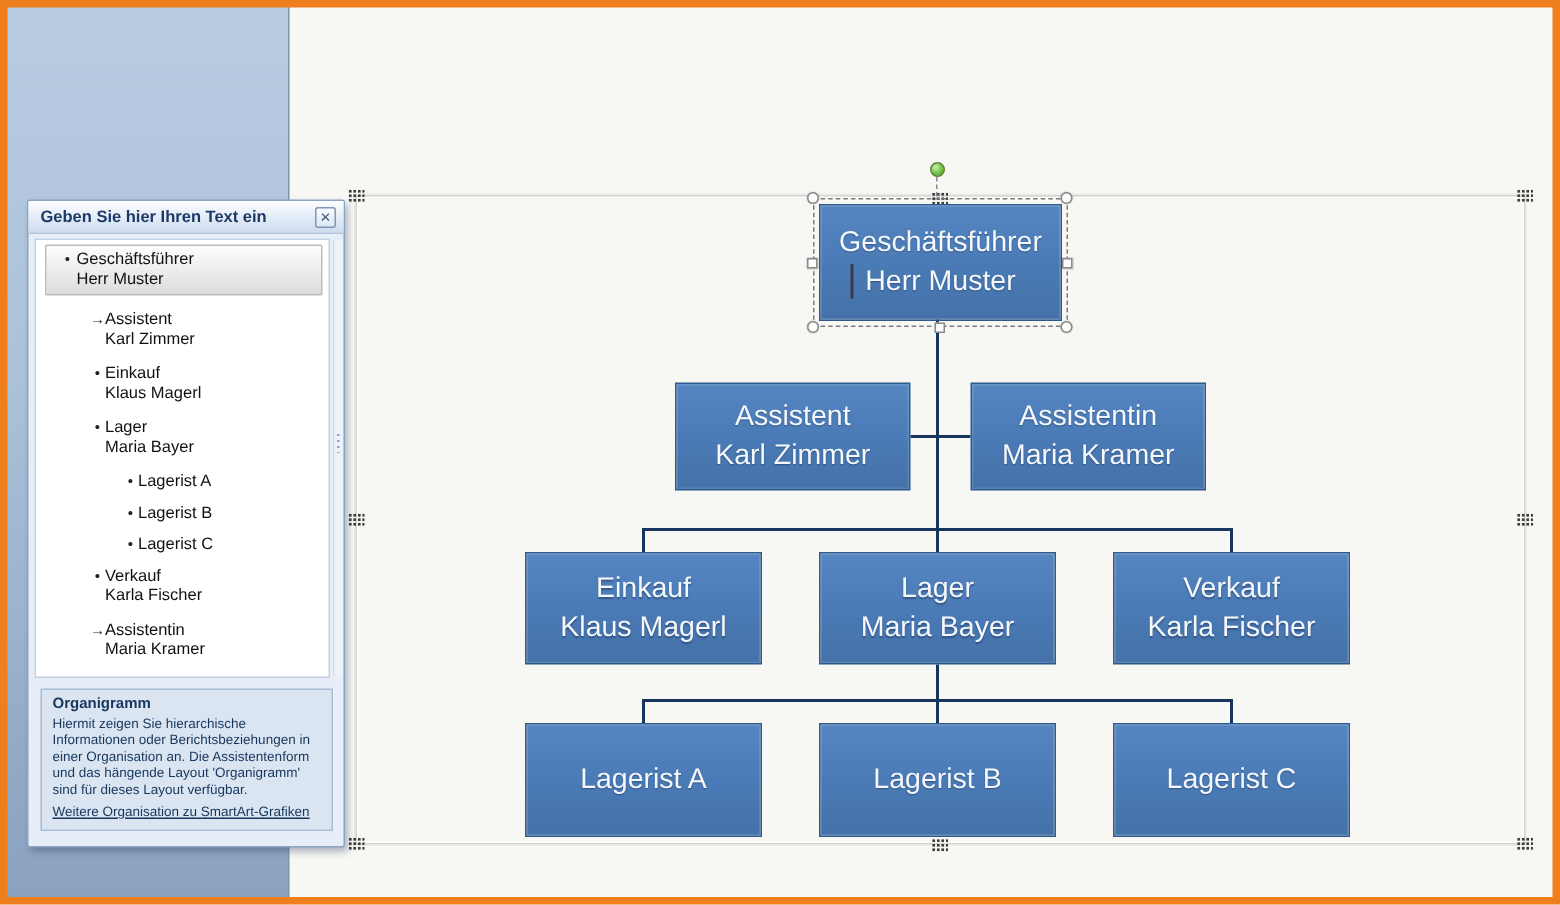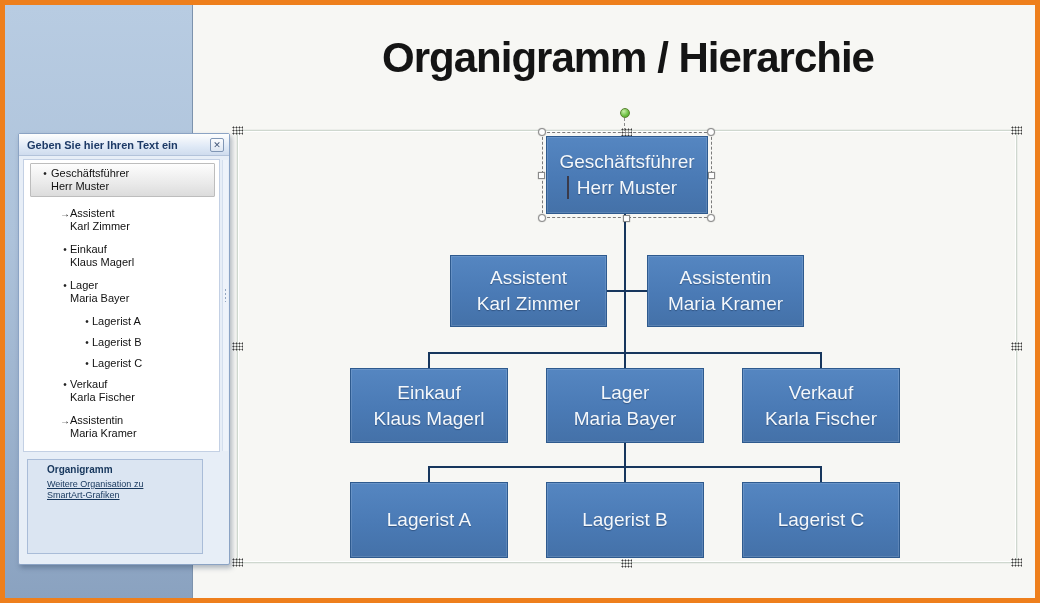--- a/index.html
+++ b/index.html
@@ -73,36 +73,35 @@
   .tp-item .bullet { width:10px; text-align:center; flex:none; font-size:10px; color:#222; }
   .tp-item .lines span { display:block; }
   .lvl1 { padding-left:14px; }
   .lvl2 { padding-left:36px; }
   .lvl3 { padding-left:58px; margin-bottom:8px; }
   .tp-item.selected { background:linear-gradient(180deg,#fdfdfd,#eaeaea 60%,#dcdcdc);
                       border:1px solid #bdbdbd; margin:0 4px 10px 6px; padding:3px 2px 3px 8px;
                       border-radius:1px; }
   .tp-item.selected .bullet { width:12px; }
 
-  .tpane-info { position:absolute; left:8px; top:325px; width:176px; height:95px;
-                background:#dbe5f2; border:1px solid #a9bcd8; padding:4px 19px; }
+  .tpane-info { position:absolute; left:8px; top:325px; width:195px; height:95px;
+                background:#dbe5f2; border:1px solid #a9bcd8; padding:4px 7px; }
   .info-title { font-size:10px; font-weight:bold; color:#16365c; margin-bottom:2px; }
   .info-body  { font-size:9px; line-height:11px; color:#16365c; }
   .info-link  { font-size:9px; line-height:11px; color:#16365c; text-decoration:underline;
                 margin-top:4px; display:block; }
 </style>
 </head>
 <body>
 
 <div id="root">
 
   <div class="app-strip"></div>
   <div class="slide"></div>
 
-  <div class="slide-title">Organigramm / Hierarchie</div>
 
   <div class="sa-frame"></div>
 
   <div class="dots" style="left:232px; top:126px;"></div>
   <div class="dots" style="left:621px; top:128px;"></div>
   <div class="dots" style="left:1011px; top:126px;"></div>
   <div class="dots" style="left:232px; top:342px;"></div>
   <div class="dots" style="left:1011px; top:342px;"></div>
   <div class="dots" style="left:232px; top:558px;"></div>
   <div class="dots" style="left:621px; top:559px;"></div>
@@ -235,17 +234,18 @@
           </span>
       </div>
     </div>
 
     <div class="tp-scroll">
         <span class="grip"></span>
       </div>
 
     <div class="tpane-info">
       <div class="info-title">Organigramm</div>
+      <div class="info-body">Hiermit zeigen Sie hierarchische Informationen oder Berichtsbeziehungen in einer Organisation an. Die Assistentenform und das hängende Layout 'Organigramm' sind für dieses Layout verfügbar.</div>
       <span class="info-link">Weitere Organisation zu SmartArt-Grafiken</span>
     </div>
   </div>
 
 </div>
 
 </body></html>

